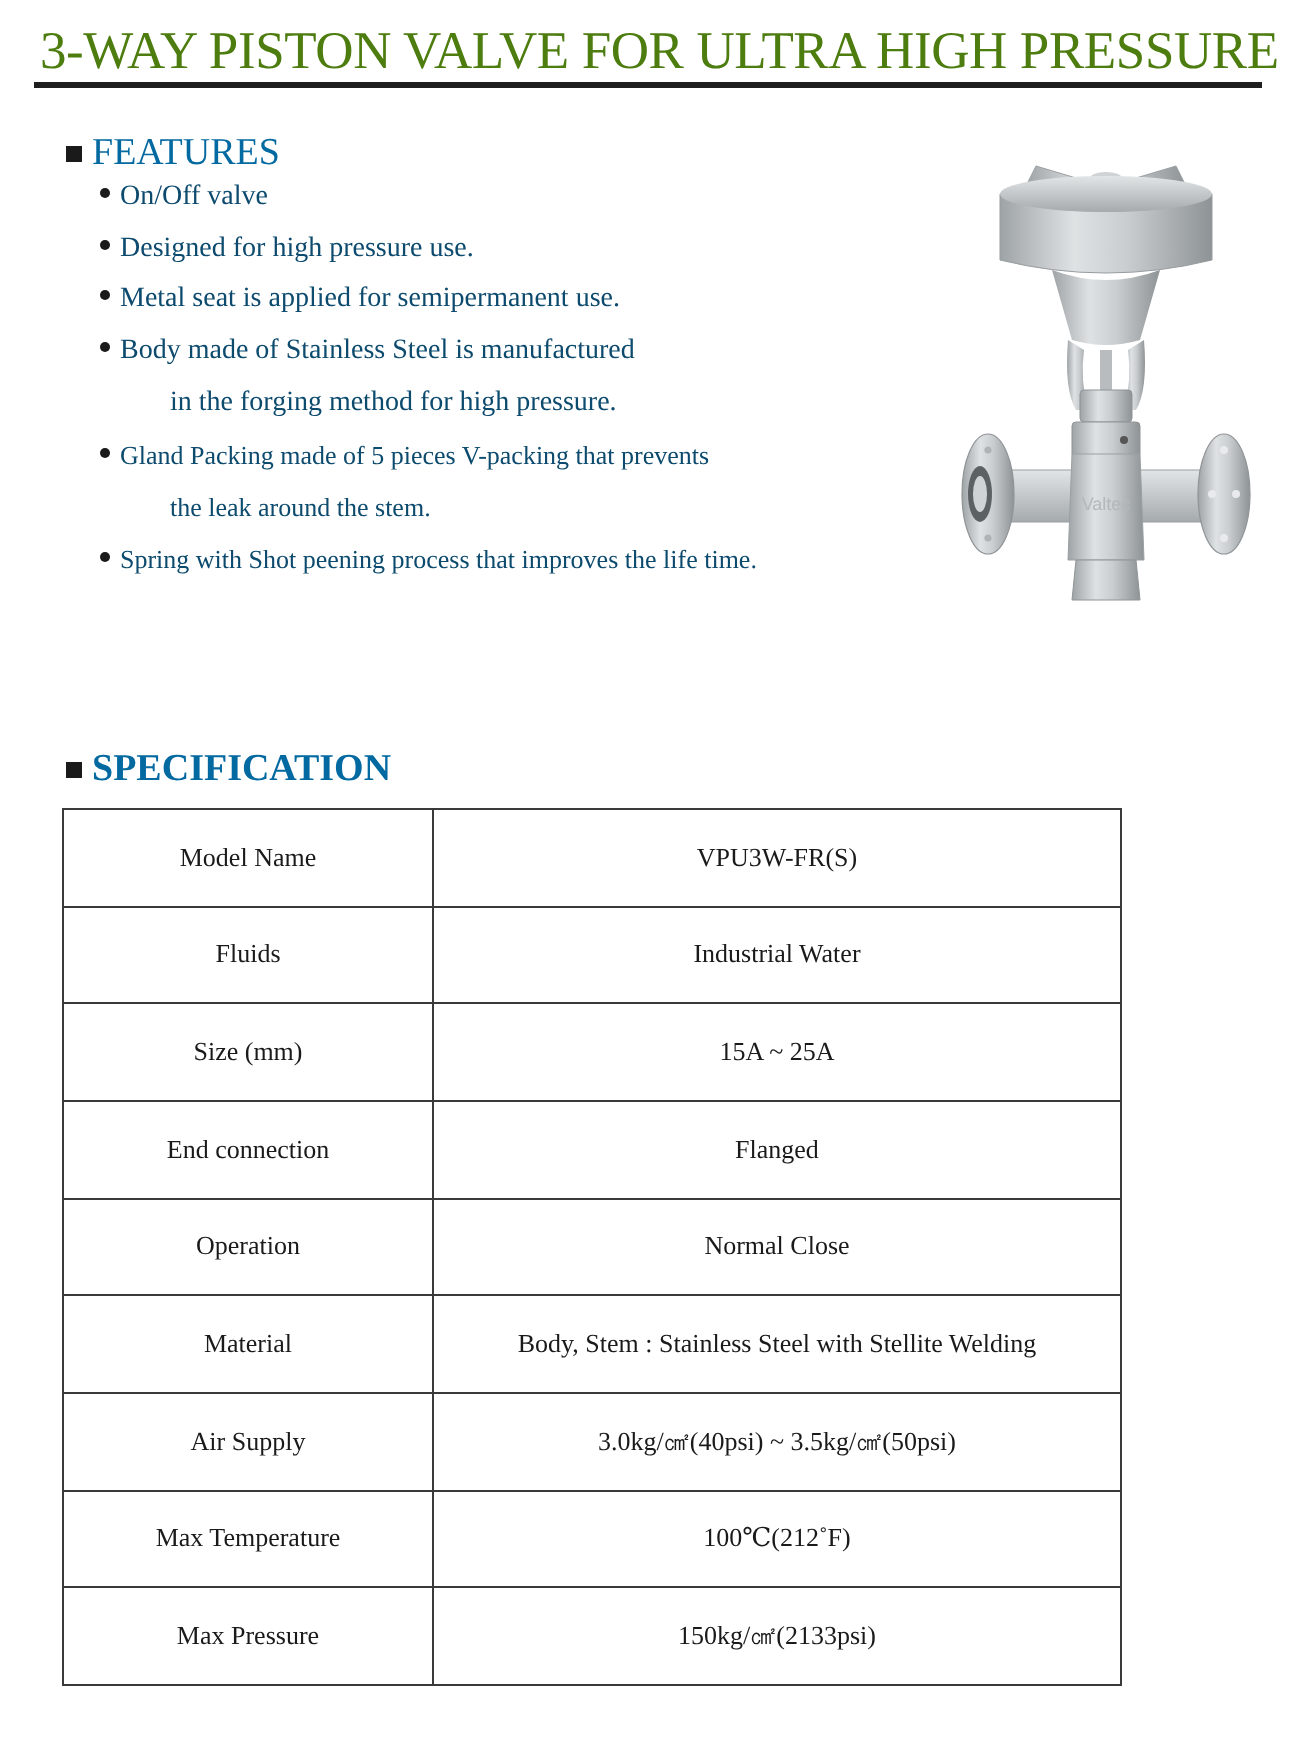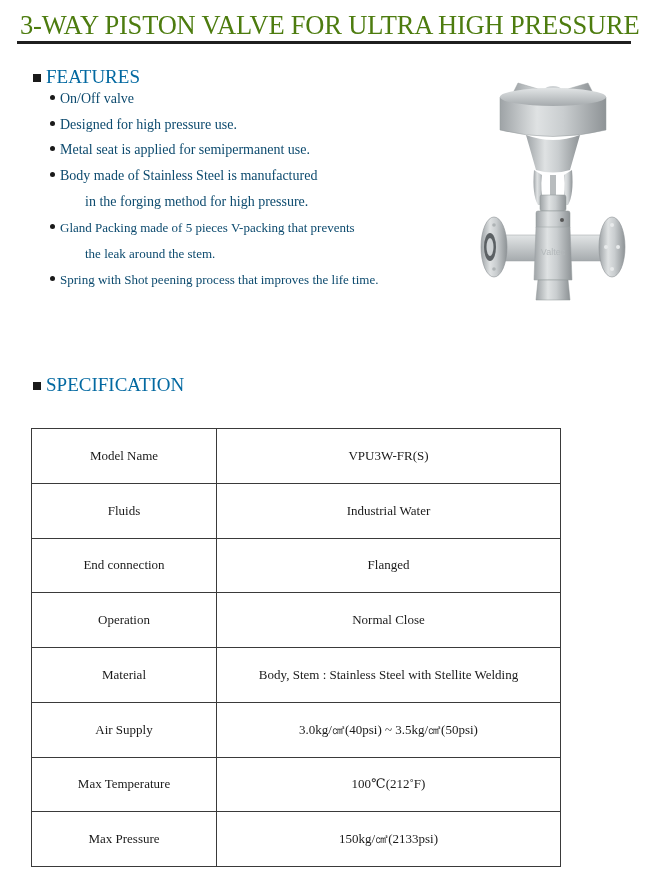--- a/index.html
+++ b/index.html
@@ -18,38 +18,38 @@
   }
   .section-heading {
     position: absolute; left: 33px; font-size: 19px; line-height: 22px;
     white-space: nowrap; color: #0369a1;
   }
   .section-heading .sq {
     display: inline-block; width: 8px; height: 8px; background: #1a1a1a;
     margin-right: 5px; vertical-align: 1px;
   }
   .features-heading { top: 66px; }
-  .spec-heading { top: 374px; }
+  .spec-heading { top: 374px; font-weight: bold; }
 
   .features { position: absolute; left: 50px; top: 90px; width: 400px; }
   .feat-line {
     position: absolute; left: 0; white-space: nowrap;
     font-size: 14px; line-height: 18px; color: #0c4a6e;
   }
   .feat-line.small { font-size: 13px; font-family: Liberation Serif, serif; }
   .feat-line .dot {
     display: inline-block; width: 5px; height: 5px; border-radius: 50%;
     background: #1a1a1a; margin-right: 5px; vertical-align: 3px;
   }
   .feat-line.cont { left: 11px; margin-left: 24px; }
 
   .product-image { position: absolute; left: 478px; top: 75px; width: 150px; height: 245px; }
 
   .spec-table {
-    position: absolute; left: 31px; top: 428px; width: 530px; height: 439px;
+    position: absolute; left: 31px; top: 404px; width: 530px; height: 439px;
     border-collapse: collapse; table-layout: fixed;
   }
   .spec-table td {
     border: 1.5px solid #3a3a3a; text-align: center; vertical-align: middle;
     font-size: 13px; color: #1a1a1a; padding: 0; height: 47px;
   }
   .spec-table td.label { width: 184px; }
 </style>
 </head>
 <body>
@@ -128,20 +128,24 @@
   <tbody>
     <tr>
         <td class="label">Model Name</td>
         <td>VPU3W-FR(S)</td>
       </tr>
     <tr>
         <td class="label">Fluids</td>
         <td>Industrial Water</td>
       </tr>
     <tr>
+        <td class="label">Size (mm)</td>
+        <td>15A ~ 25A</td>
+      </tr>
+    <tr>
         <td class="label">End connection</td>
         <td>Flanged</td>
       </tr>
     <tr>
         <td class="label">Operation</td>
         <td>Normal Close</td>
       </tr>
     <tr>
         <td class="label">Material</td>
         <td>Body, Stem : Stainless Steel with Stellite Welding</td>

